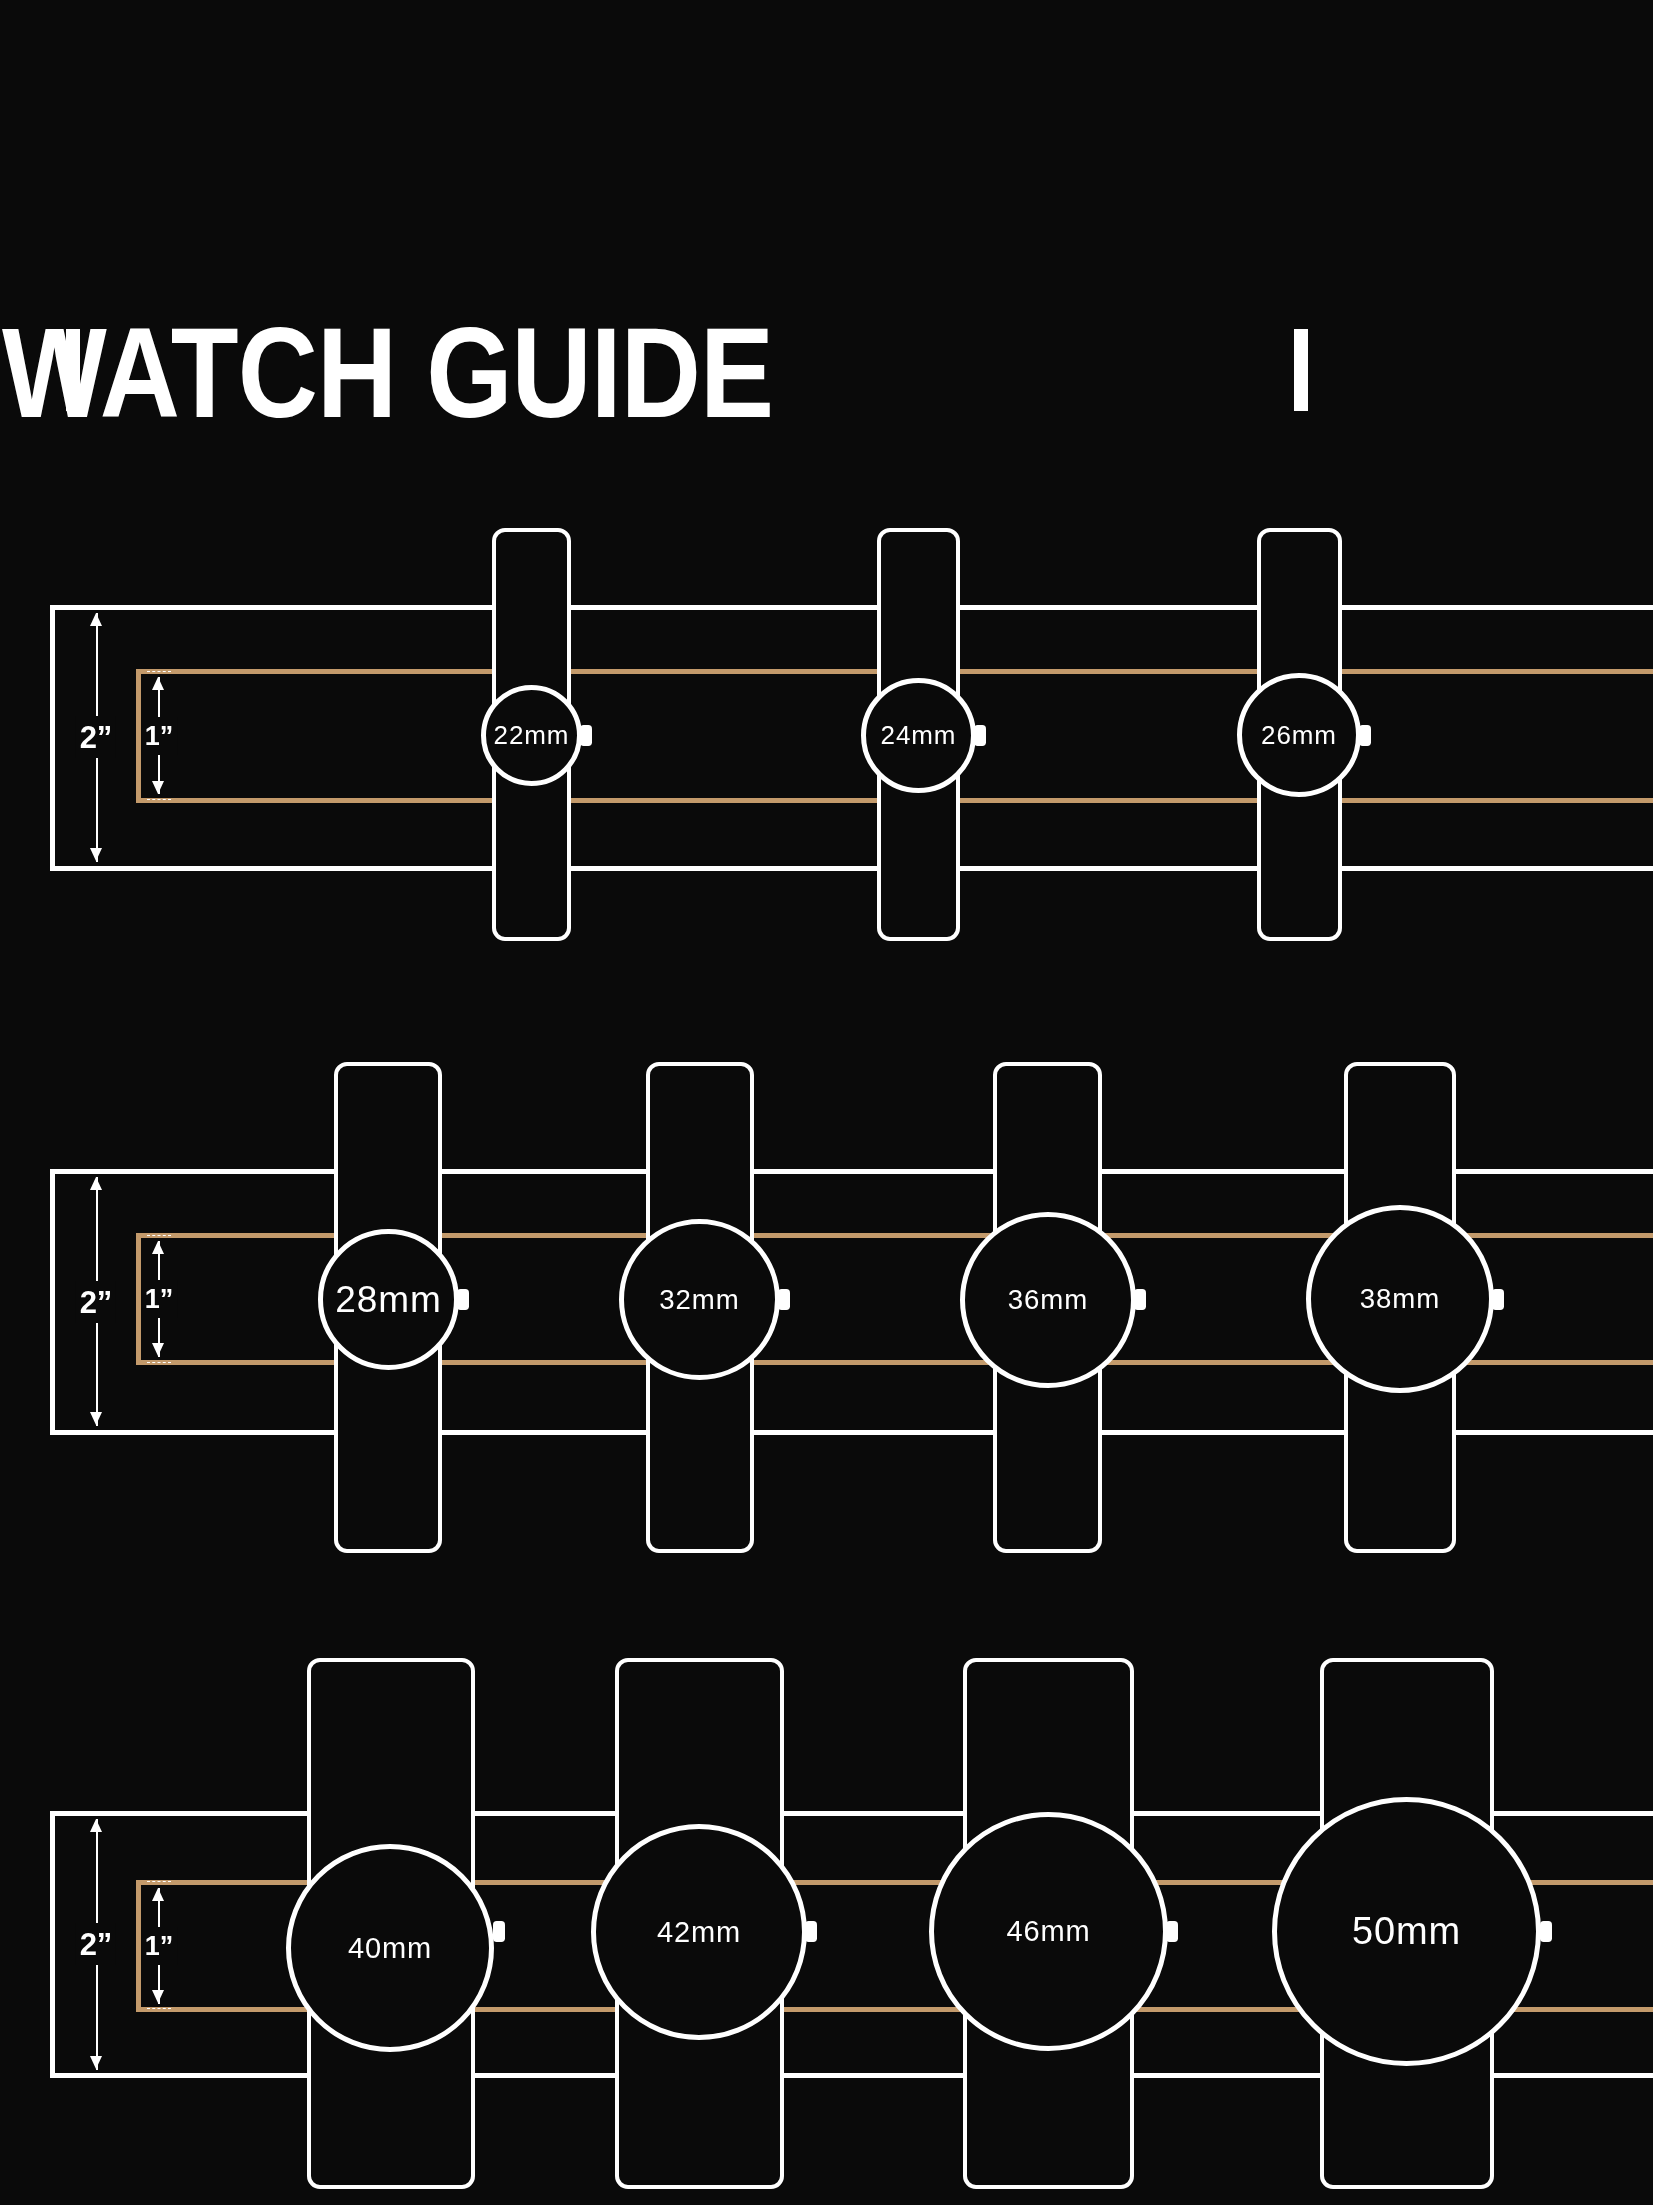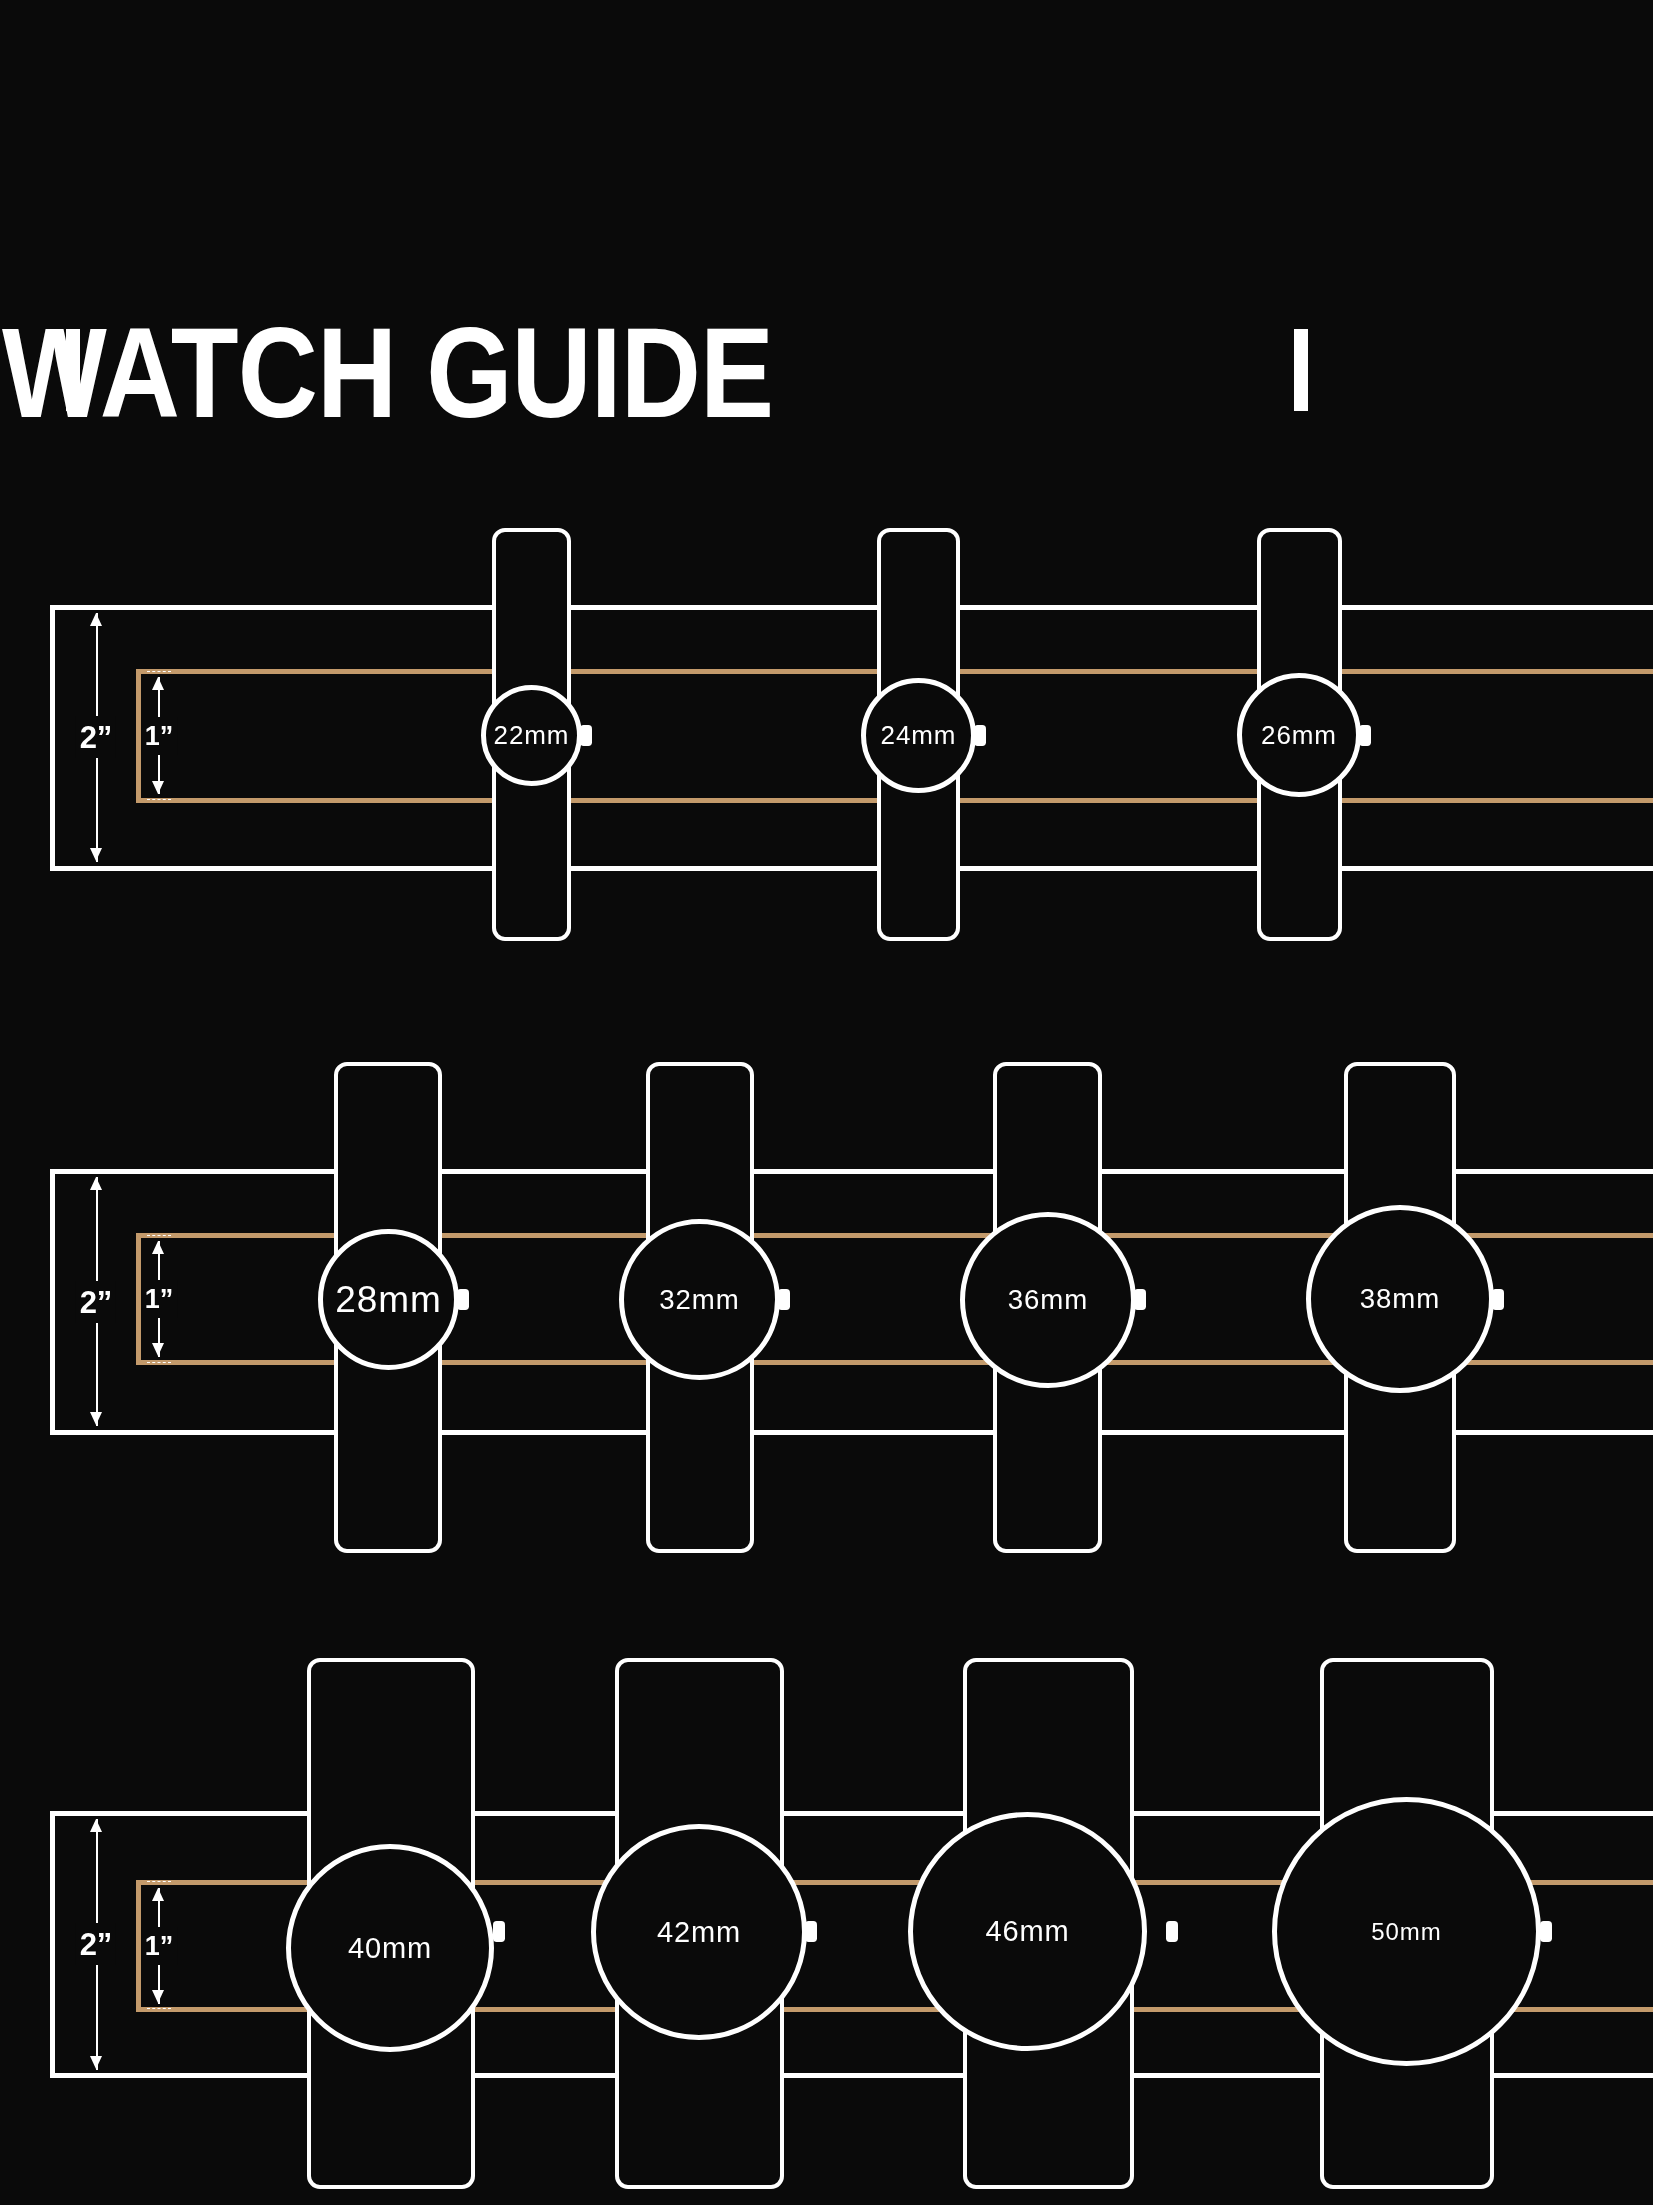--- a/index.html
+++ b/index.html
@@ -214,23 +214,23 @@
       <div class="strap" style="left: 1320px; top: 1658px; width: 174px; height: 531px;"></div>
       <div class="crown" style="left: 493px; top: 1921px;"></div>
       <div class="case" style="left: 286px; top: 1844px; width: 208px; height: 208px; font-size: 29px;">
         <span>40mm</span>
       </div>
       <div class="crown" style="left: 805px; top: 1921px;"></div>
       <div class="case" style="left: 591px; top: 1824px; width: 216px; height: 216px; font-size: 29px; text-align: right;">
         <span>42mm</span>
       </div>
       <div class="crown" style="left: 1166px; top: 1921px;"></div>
-      <div class="case" style="left: 908px; top: 1812px; width: 239px; height: 239px; font-size: 29px;">
+      <div class="case" style="left: 929px; top: 1812px; width: 239px; height: 239px; font-size: 29px;">
         <span>46mm</span>
       </div>
       <div class="crown" style="left: 1540px; top: 1921px;"></div>
-      <div class="case" style="left: 1272px; top: 1797px; width: 269px; height: 269px; font-size: 24px;">
+      <div class="case" style="left: 1272px; top: 1797px; width: 269px; height: 269px; font-size: 38px;">
         <span>50mm</span>
       </div>
     </div>
 
 </div>
 
 
 </body></html>

